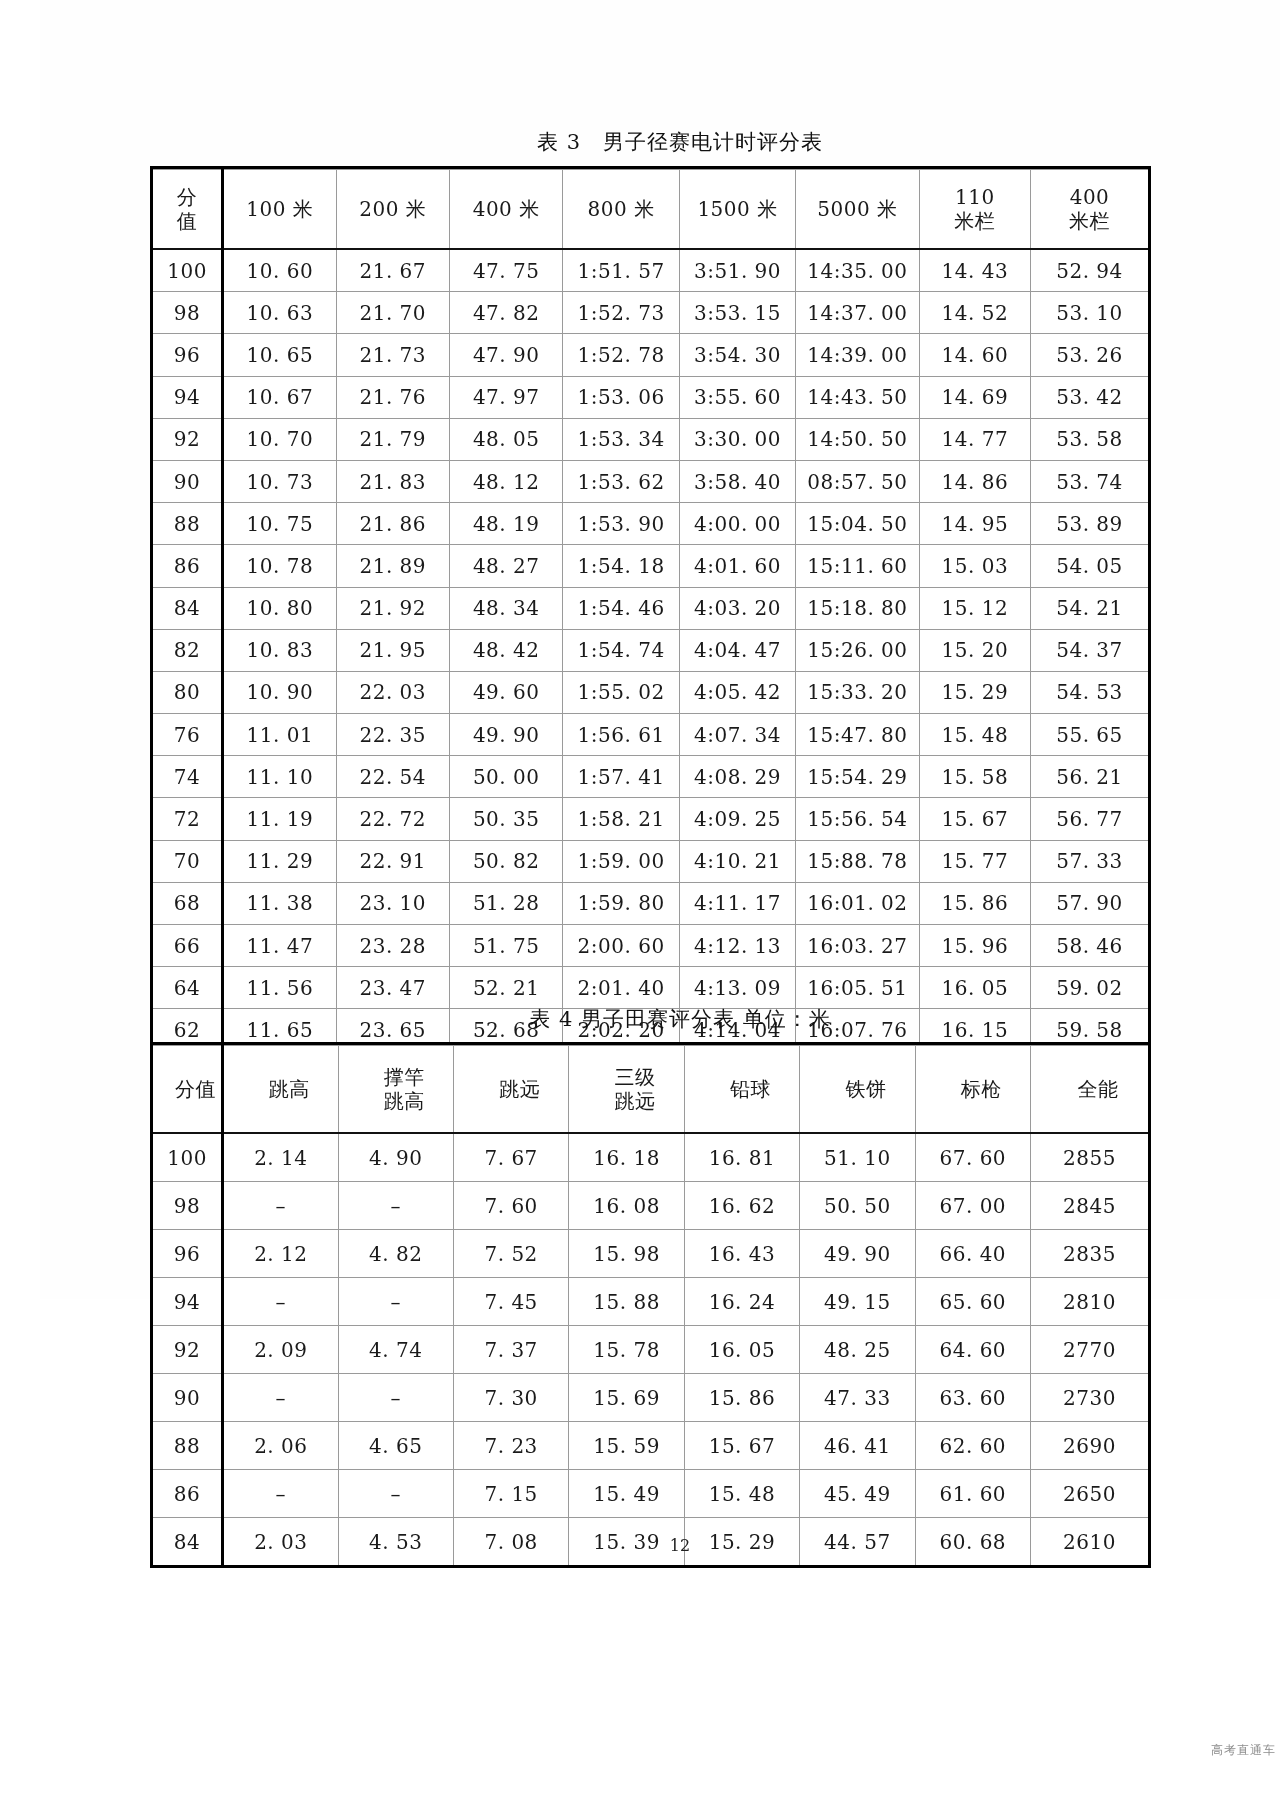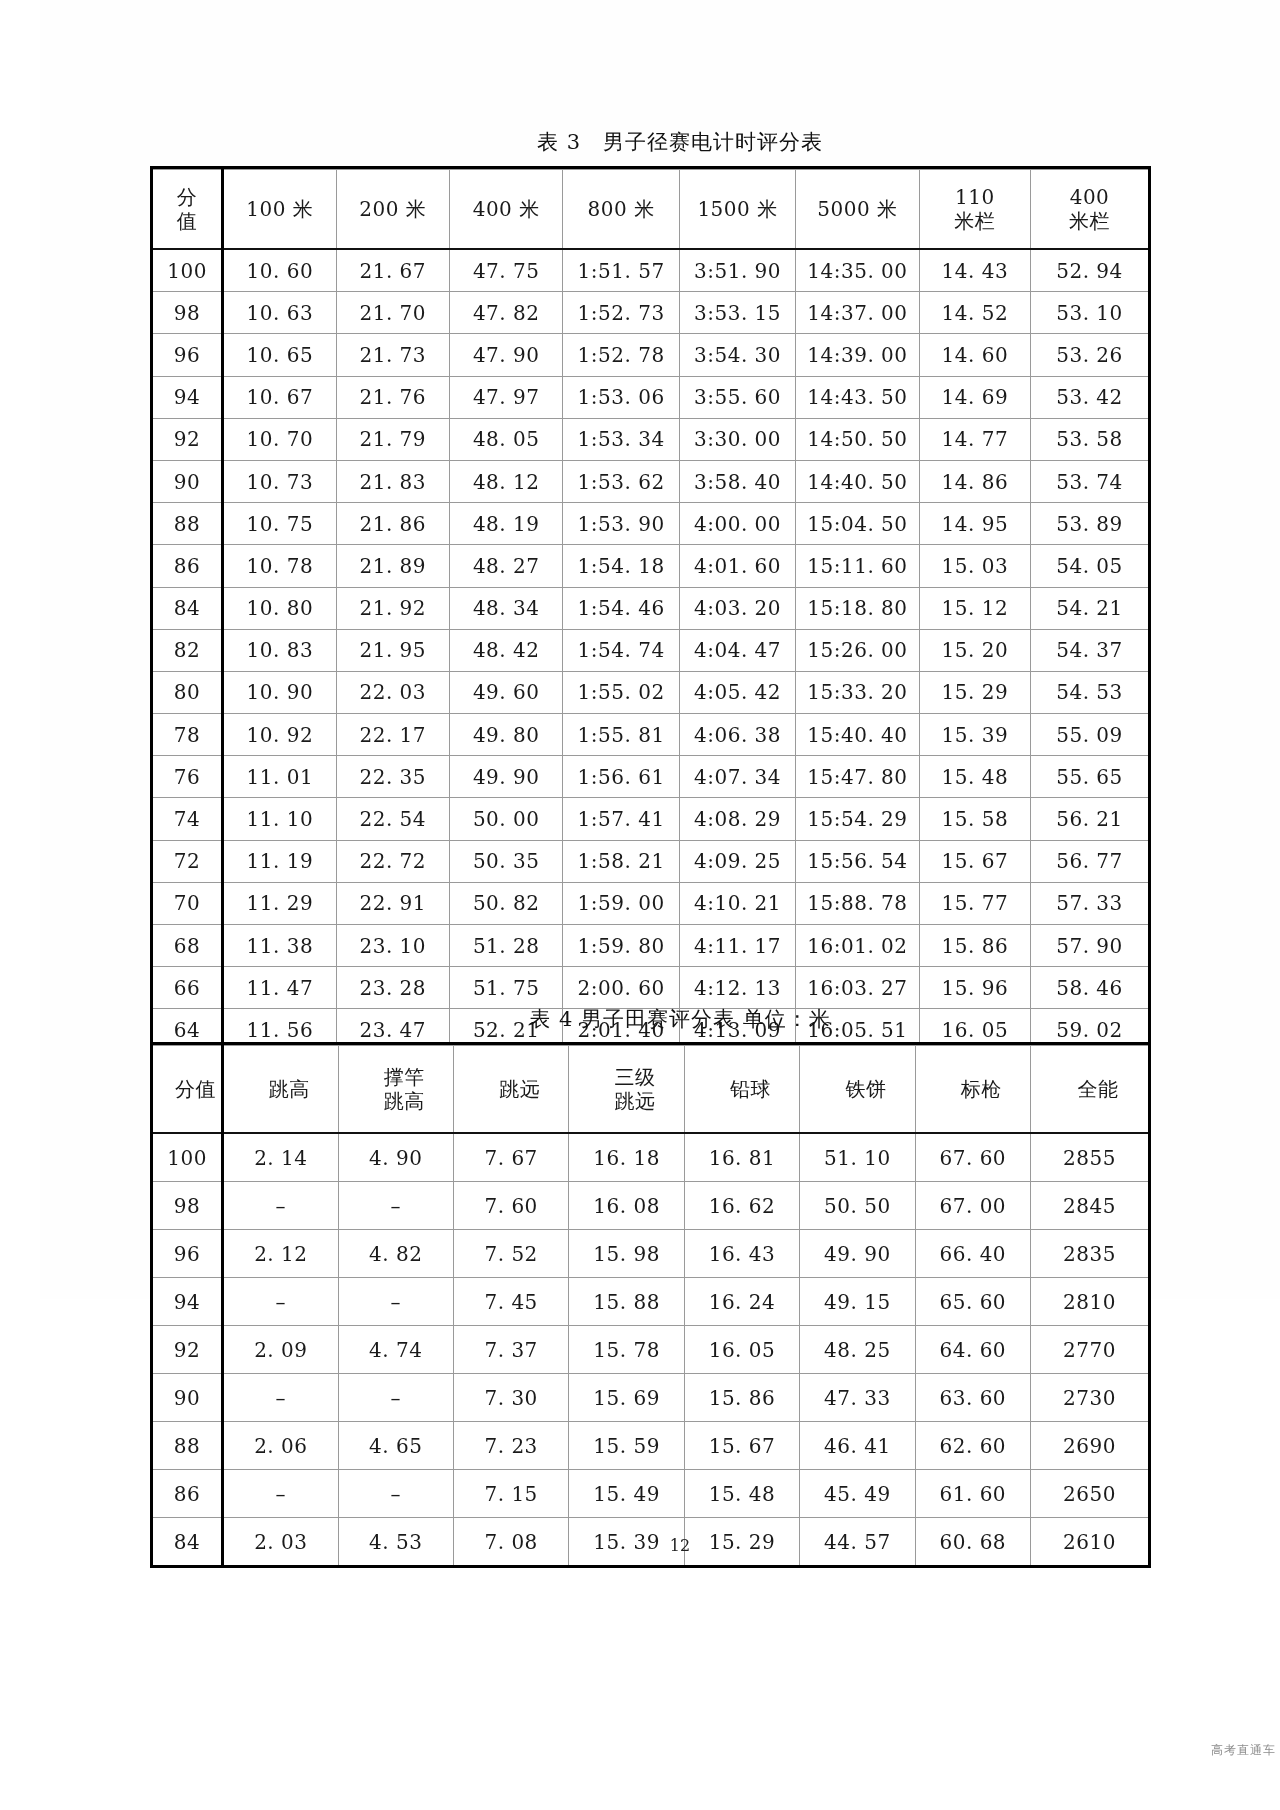--- a/index.html
+++ b/index.html
@@ -221,21 +221,21 @@
             <td>14. 77</td>
             <td class="last">53. 58</td>
           </tr>
           <tr class="row">
             <td class="c0">90</td>
             <td>10. 73</td>
             <td>21. 83</td>
             <td>48. 12</td>
             <td>1:53. 62</td>
             <td>3:58. 40</td>
-            <td>14:40. 50</td>
+            <td>08:57. 50</td>
             <td>14. 86</td>
             <td class="last">53. 74</td>
           </tr>
           <tr class="row">
             <td class="c0">88</td>
             <td>10. 75</td>
             <td>21. 86</td>
             <td>48. 19</td>
             <td>1:53. 90</td>
             <td>4:00. 00</td>
@@ -279,31 +279,20 @@
           <tr class="row">
             <td class="c0">80</td>
             <td>10. 90</td>
             <td>22. 03</td>
             <td>49. 60</td>
             <td>1:55. 02</td>
             <td>4:05. 42</td>
             <td>15:33. 20</td>
             <td>15. 29</td>
             <td class="last">54. 53</td>
-          </tr>
-          <tr class="row">
-            <td class="c0">78</td>
-            <td>10. 92</td>
-            <td>22. 17</td>
-            <td>49. 80</td>
-            <td>1:55. 81</td>
-            <td>4:06. 38</td>
-            <td>15:40. 40</td>
-            <td>15. 39</td>
-            <td class="last">55. 09</td>
           </tr>
           <tr class="row">
             <td class="c0">76</td>
             <td>11. 01</td>
             <td>22. 35</td>
             <td>49. 90</td>
             <td>1:56. 61</td>
             <td>4:07. 34</td>
             <td>15:47. 80</td>
             <td>15. 48</td>

